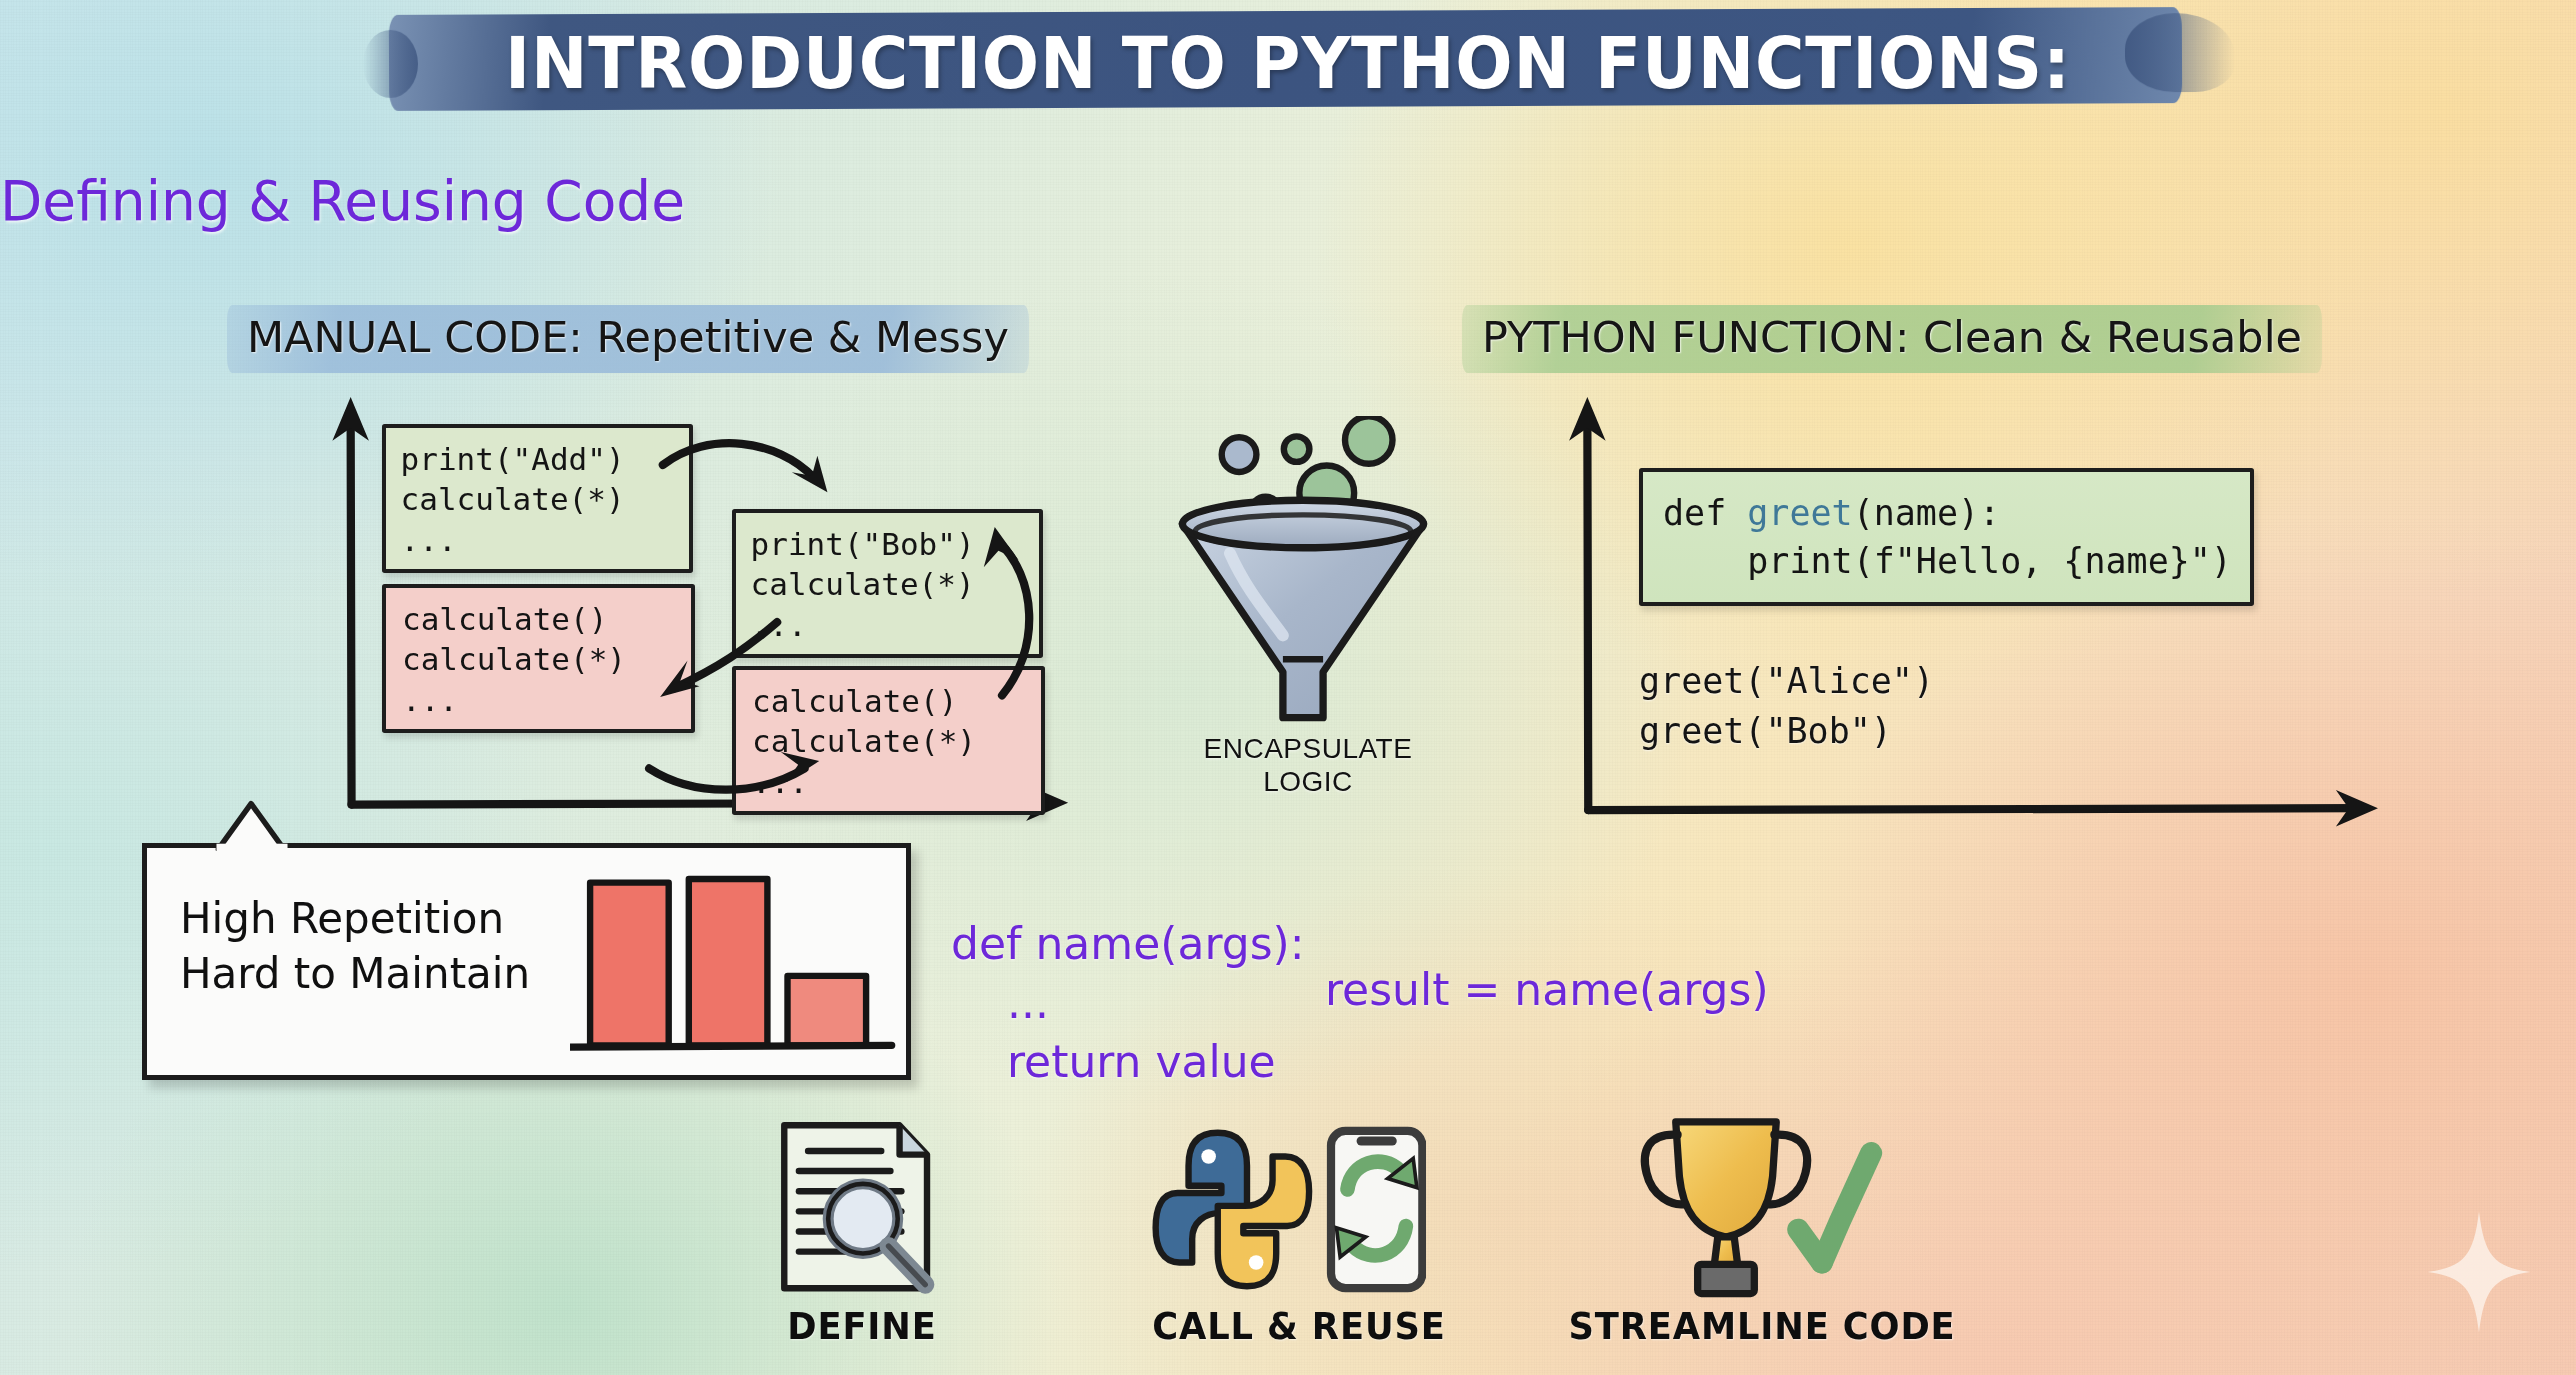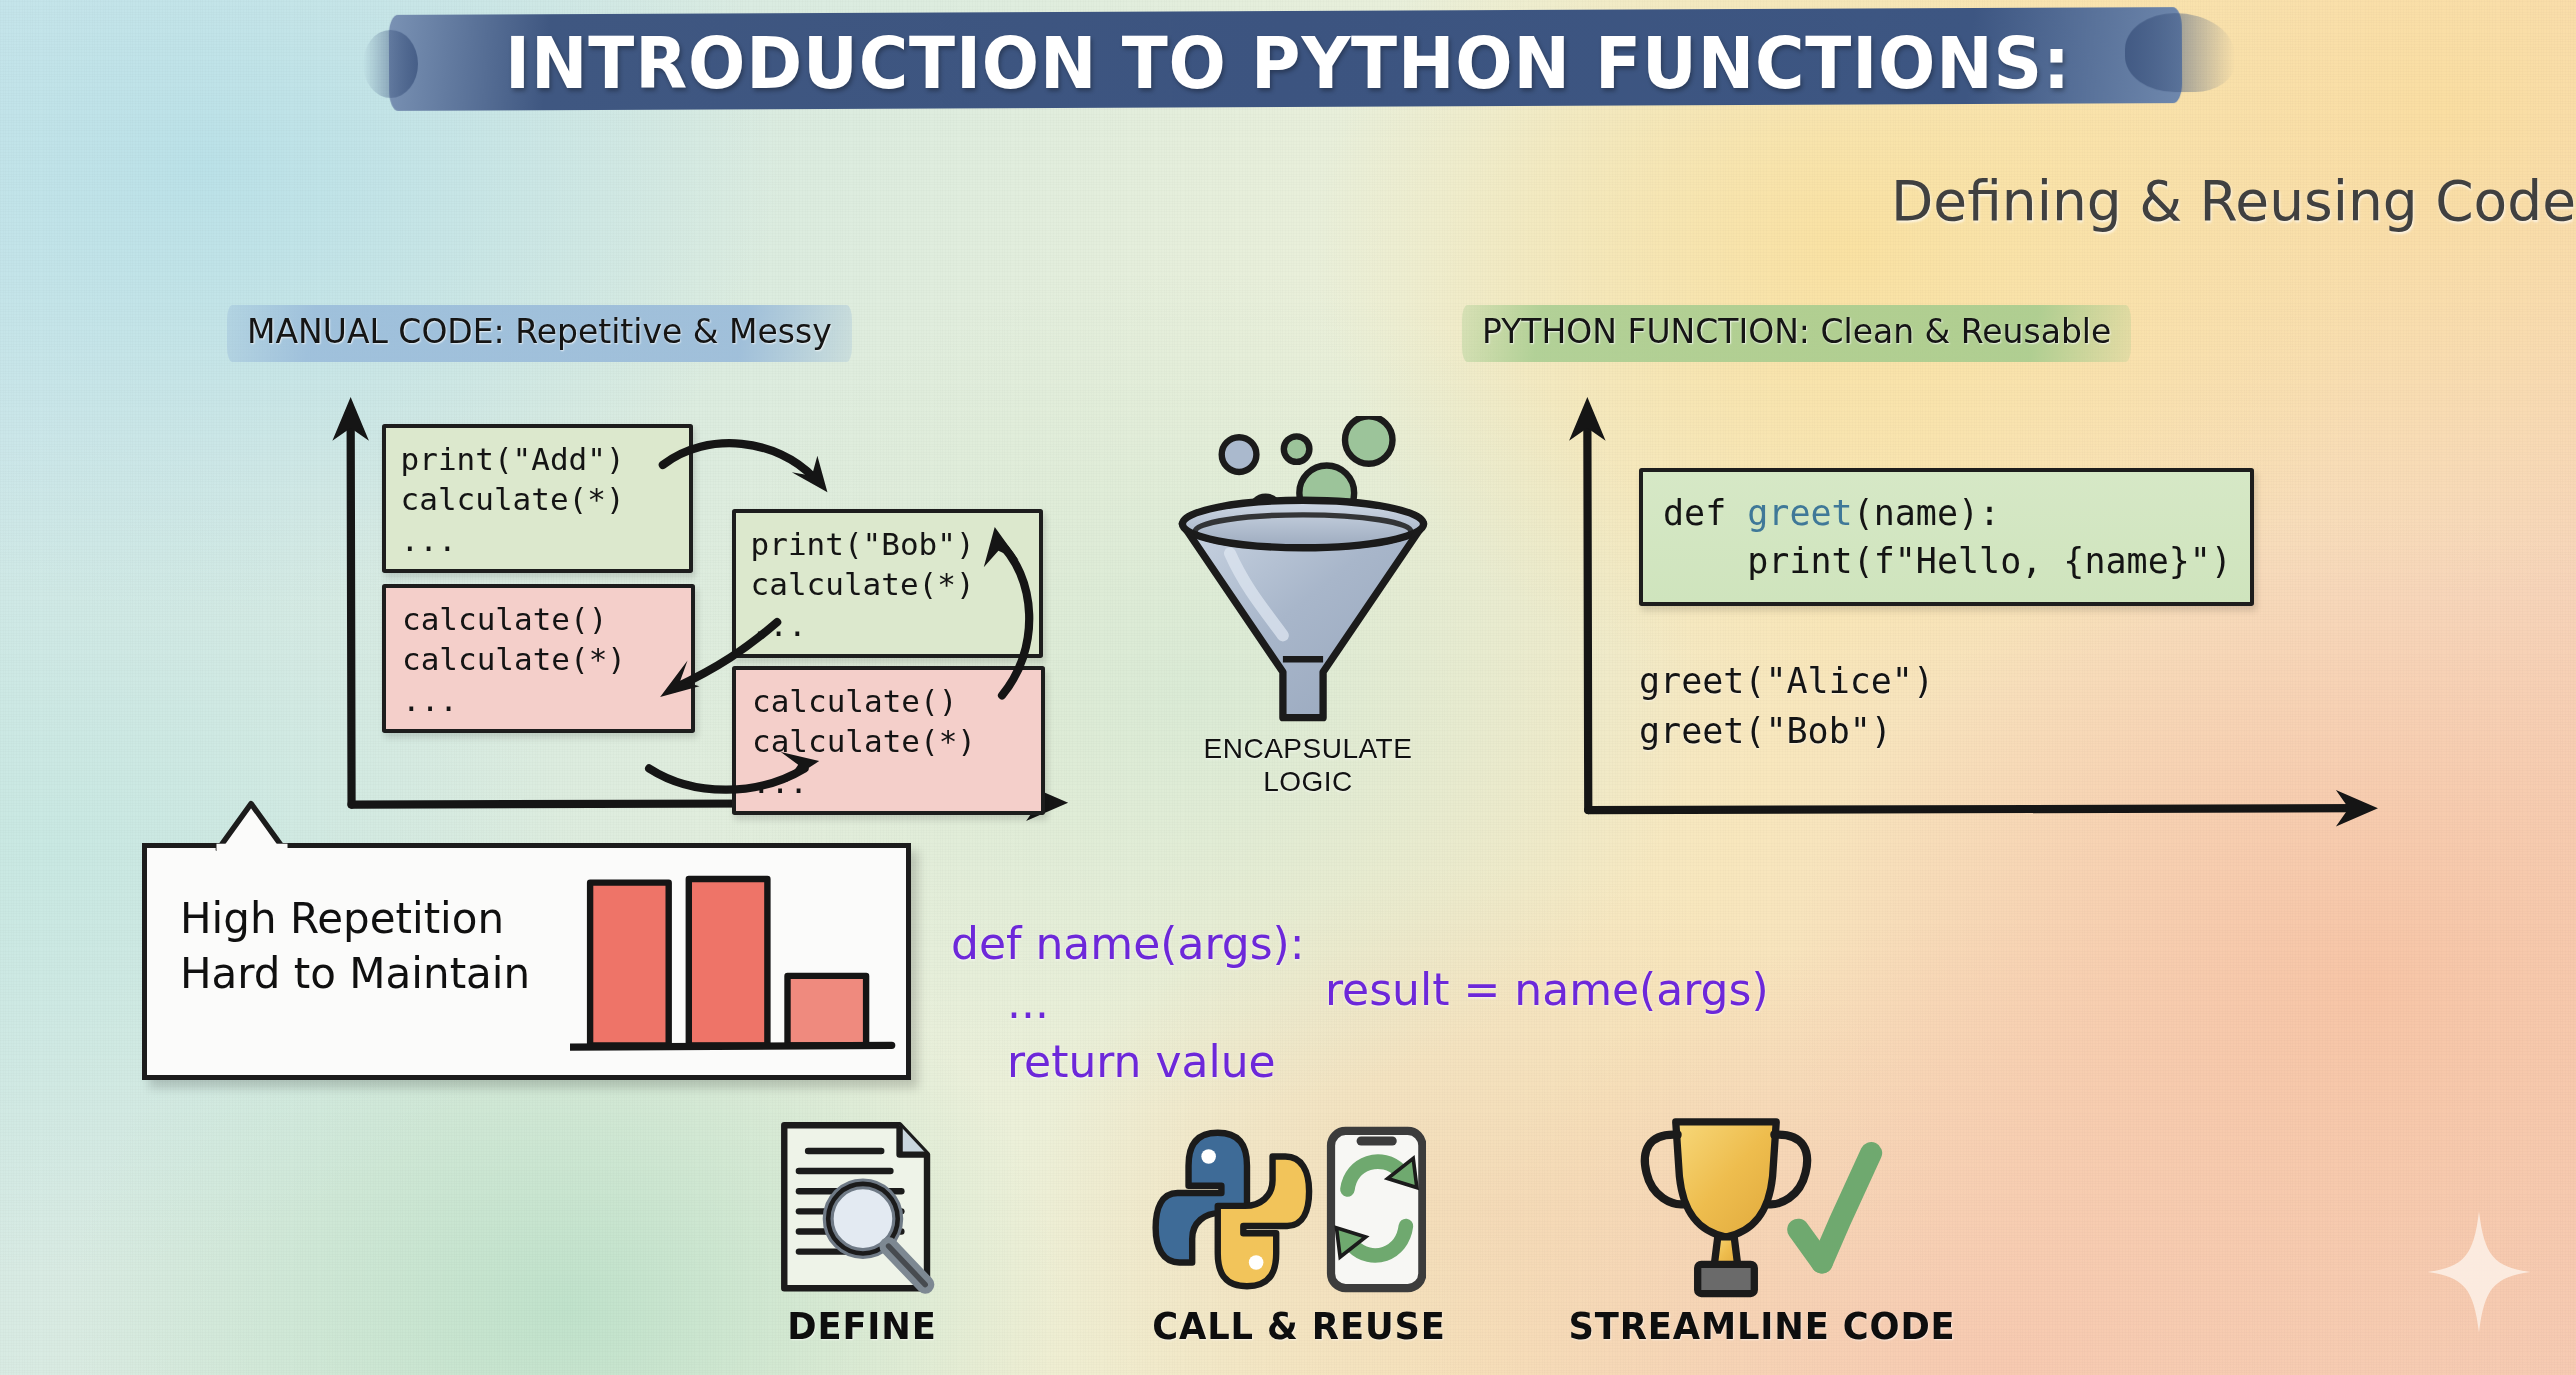--- a/index.html
+++ b/index.html
@@ -53,28 +53,28 @@
     border-radius:50% 60% 40% 50%;
   }
   .title-text{
     position:absolute;left:0;right:0;top:22px;text-align:center;
     font-size:71px;font-weight:bold;letter-spacing:0.9px;color:#ffffff;
     font-family:"DejaVu Sans", sans-serif;
     text-shadow:1.8px 2.7px 4.6px rgba(0,0,0,.30);
     transform:scaleX(.95);
   }
   .subtitle{
-    position:absolute;left:0;right:0;top:169px;text-align:right;
-    font-size:55px;color:#404040;font-family:"DejaVu Sans", sans-serif;
+    position:absolute;left:0;right:0;top:169px;text-align:left;
+    font-size:55px;color:#6d28d9;font-family:"DejaVu Sans", sans-serif;
     text-shadow:0.9px 1.8px 2.7px rgba(255,255,255,.7);
   }
 
   
   .sec-head{
-    position:absolute;font-size:33px;color:#151515;white-space:nowrap;
+    position:absolute;font-size:43px;color:#151515;white-space:nowrap;
     padding:7.3px 20px 11px 20px;font-family:"DejaVu Sans", sans-serif;
     text-shadow:0.9px 0.9px 1.8px rgba(255,255,255,.75);
   }
   .sec-head.left{left:227px;top:305px;
     background:linear-gradient(100deg,rgba(150,184,217,.35) 0%,rgba(150,184,217,.80) 14%,rgba(150,184,217,.85) 82%,rgba(150,184,217,.25) 100%);
     border-radius:5.5px/14.6px;}
   .sec-head.right{left:1462px;top:305px;
     background:linear-gradient(100deg,rgba(160,202,140,.30) 0%,rgba(160,202,140,.78) 12%,rgba(160,202,140,.82) 85%,rgba(160,202,140,.22) 100%);
     border-radius:5.5px/14.6px;}
 

